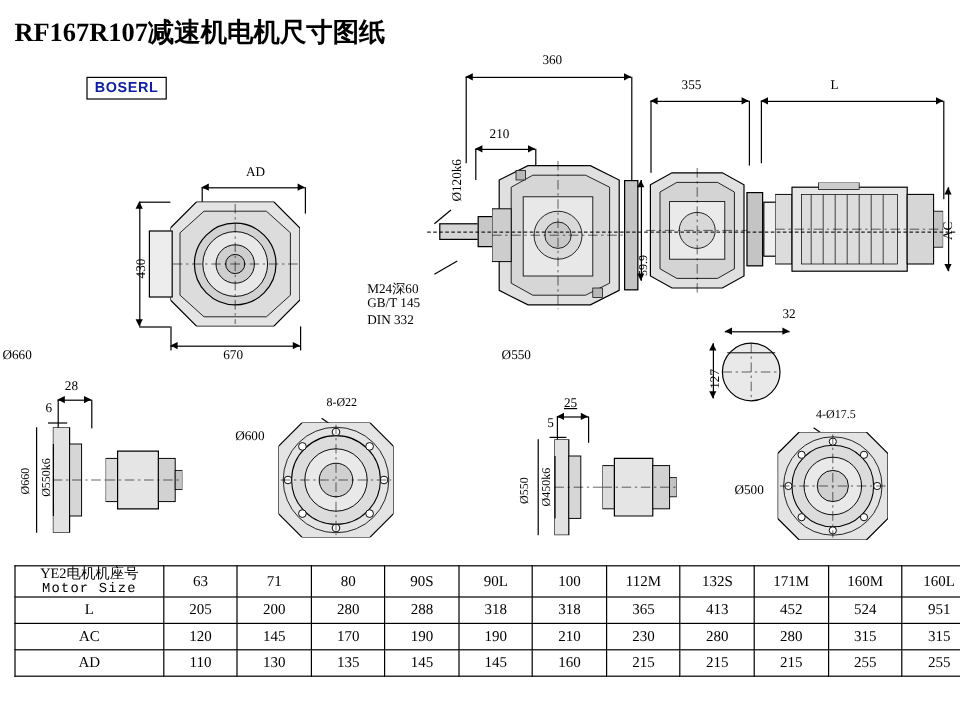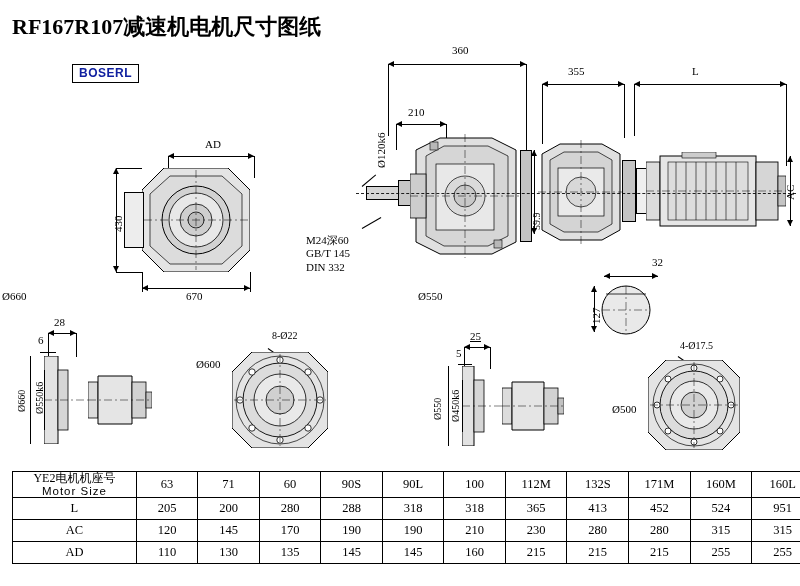--- a/index.html
+++ b/index.html
@@ -66,21 +66,21 @@
   }
   .tbl td{
     border:1px solid #000;
     text-align:center;
     height:21px;
     padding:0 2px;
   }
   .tbl td.hdr0{width:120px;line-height:1.05;font-size:12px;}
   .tbl td.c{width:57px;}
   .tbl td.lab{width:120px;}
-  .mono{font-family:Liberation Sans, sans-serif;font-size:11.5px;letter-spacing:1px;}
+  .mono{font-family:Liberation Mono, monospace;font-size:11.5px;letter-spacing:1px;}
 </style>
 </head>
 <body>
 
 <div class="page">
 
   <div class="title">RF167R107减速机电机尺寸图纸</div>
 
   <div class="logo">BOSERL</div>
 
@@ -364,21 +364,21 @@
 
   <table class="tbl">
     <tbody>
       <tr>
         <td class="hdr0">
           <div>YE2电机机座号</div>
           <div class="mono">Motor Size</div>
         </td>
         <td class="c">63</td>
         <td class="c">71</td>
-        <td class="c">60</td>
+        <td class="c">80</td>
         <td class="c">90S</td>
         <td class="c">90L</td>
         <td class="c">100</td>
         <td class="c">112M</td>
         <td class="c">132S</td>
         <td class="c">171M</td>
         <td class="c">160M</td>
         <td class="c">160L</td>
       </tr>
       <tr>

